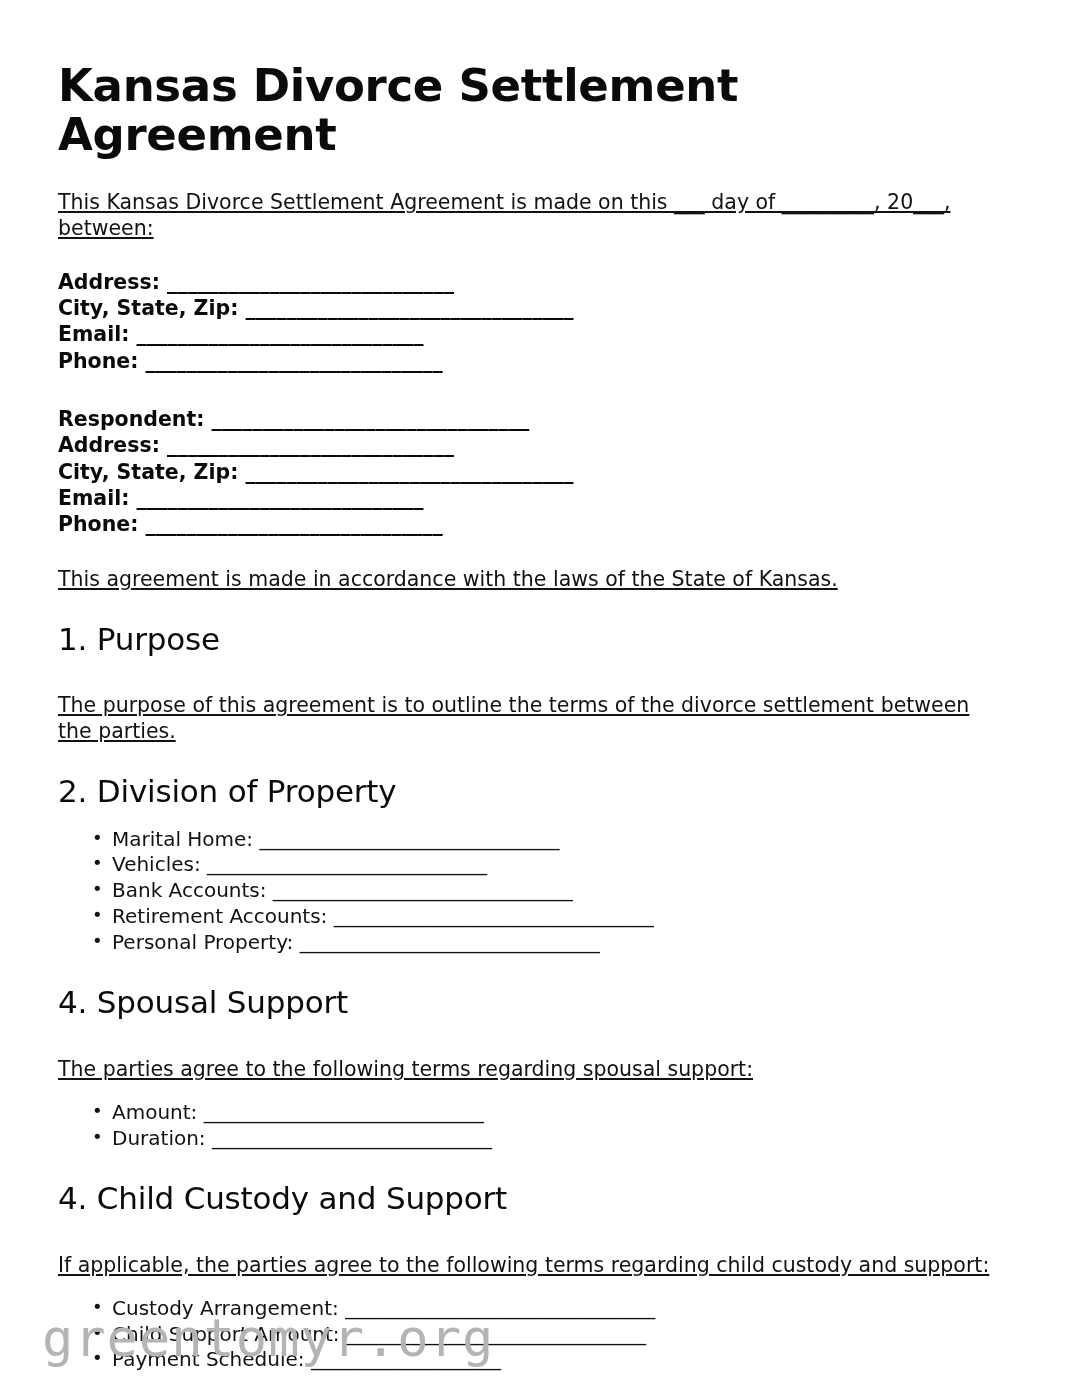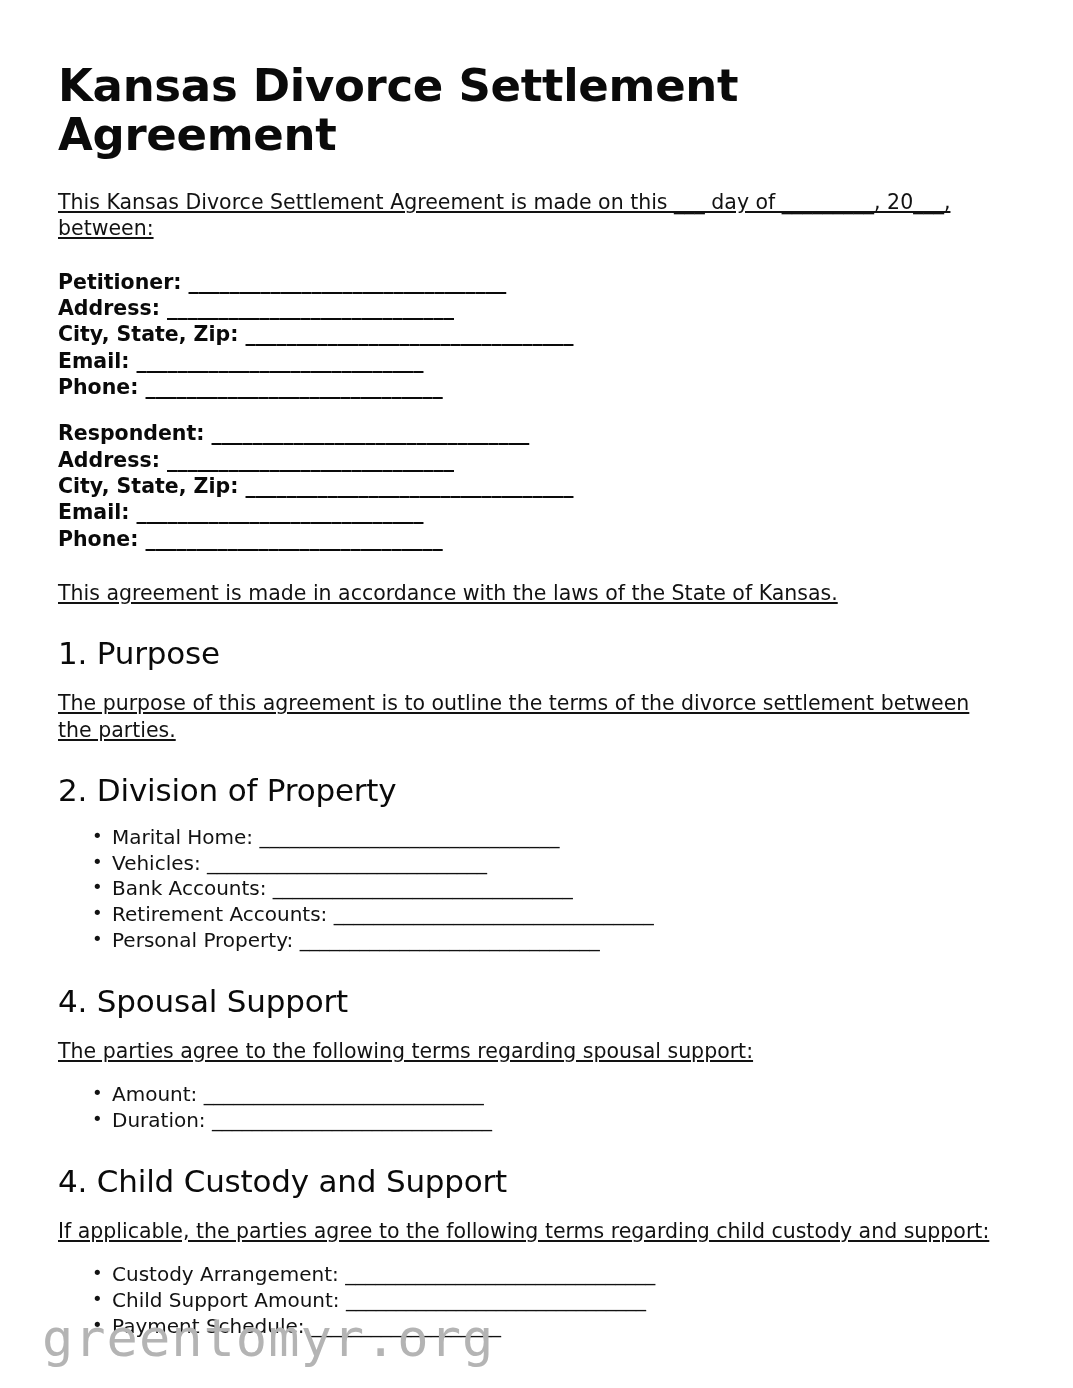--- a/index.html
+++ b/index.html
@@ -65,21 +65,21 @@
   h2.section-head {
     font-size: 31px;
     font-weight: normal;
     line-height: 1.1;
     margin: 30px 0 0 0;
     color: #0a0a0a;
     letter-spacing: -0.2px;
   }
 
   .section-para {
-    margin-top: 20px;
+    margin-top: 36px;
   }
 
   ul.blanks {
     list-style: none;
     margin: 18px 0 0 0;
     padding: 0;
   }
   ul.blanks li {
     font-size: 20px;
     line-height: 1.29;
@@ -120,30 +120,29 @@
 <div class="page">
 
   <h1 class="doc-title">Kansas Divorce Settlement Agreement</h1>
 
   <p class="para">
     <span>This Kansas Divorce Settlement Agreement is made on this ___ day of _________, 20___,</span>
     <span>between:</span>
   </p>
 
   <div class="party-block">
-    <div class="row">Petitioner: _______________________________</div>
     <div class="row">Address: ____________________________</div>
     <div class="row">City, State, Zip: ________________________________</div>
     <div class="row">Email: ____________________________</div>
     <div class="row">Phone: _____________________________</div>
   </div>
 
   <div class="party-gap"></div>
 
-  <div class="party-block" style="margin-top:0">
+  <div class="party-block" style="margin-top:12px">
     <div class="row">Respondent: _______________________________</div>
     <div class="row">Address: ____________________________</div>
     <div class="row">City, State, Zip: ________________________________</div>
     <div class="row">Email: ____________________________</div>
     <div class="row">Phone: _____________________________</div>
   </div>
 
   <p class="para law-para">This agreement is made in accordance with the laws of the State of Kansas.</p>
 
   <h2 class="section-head sp-1">1. Purpose</h2>

